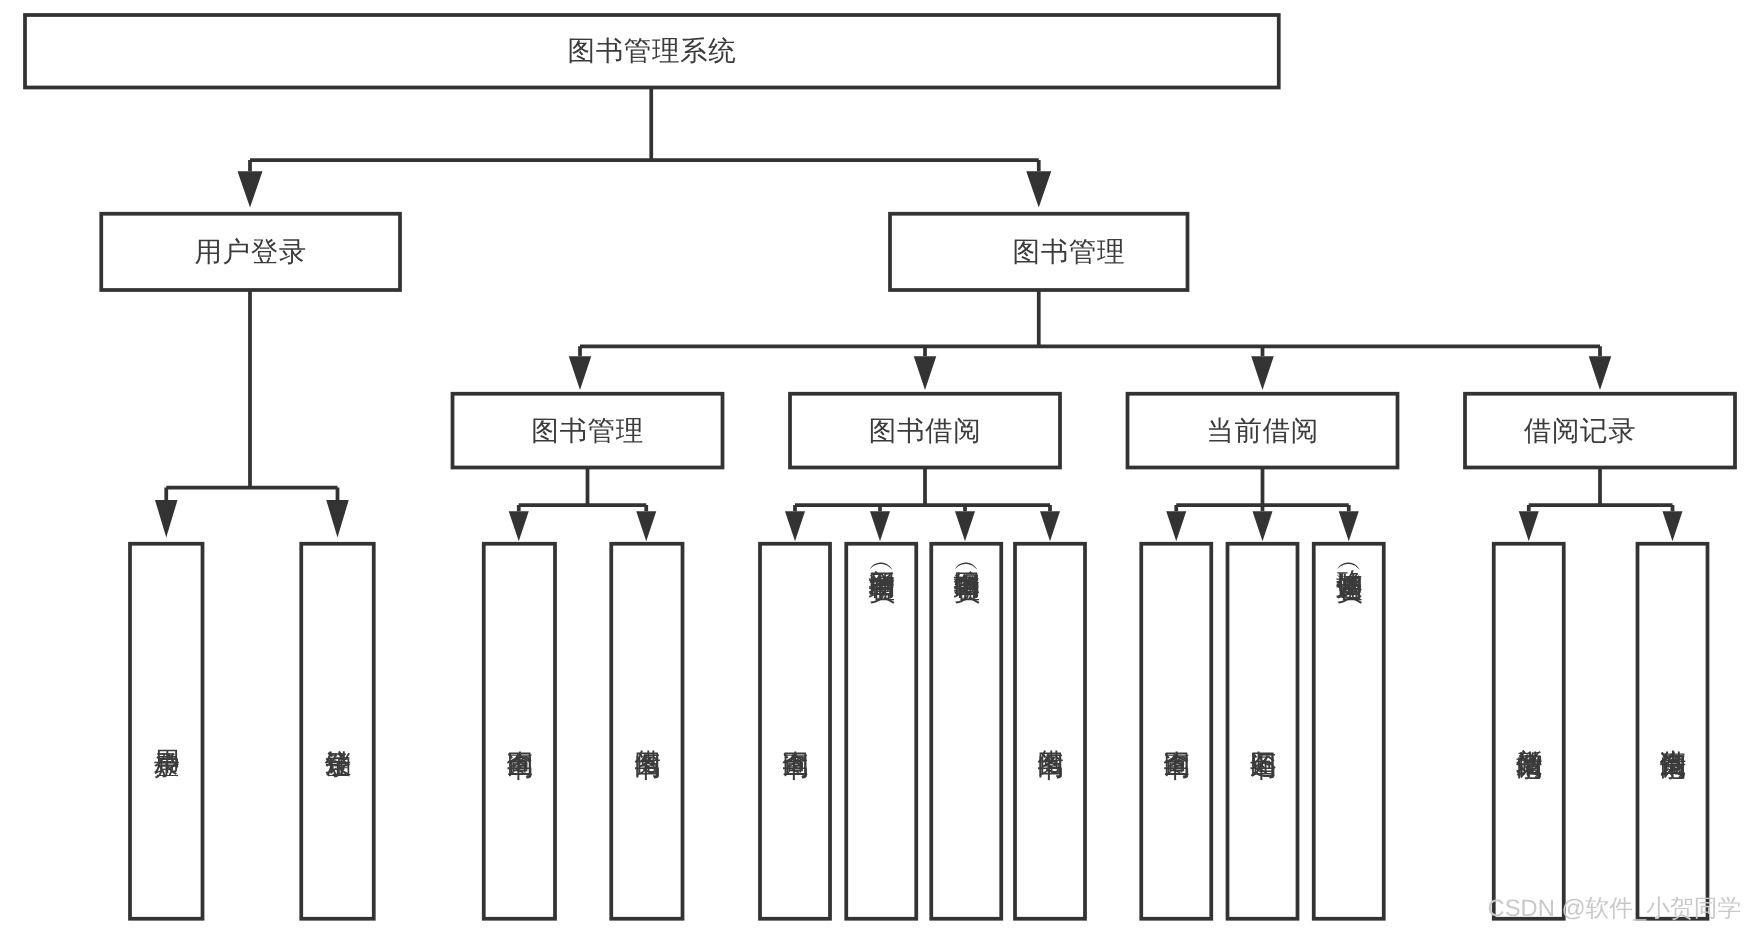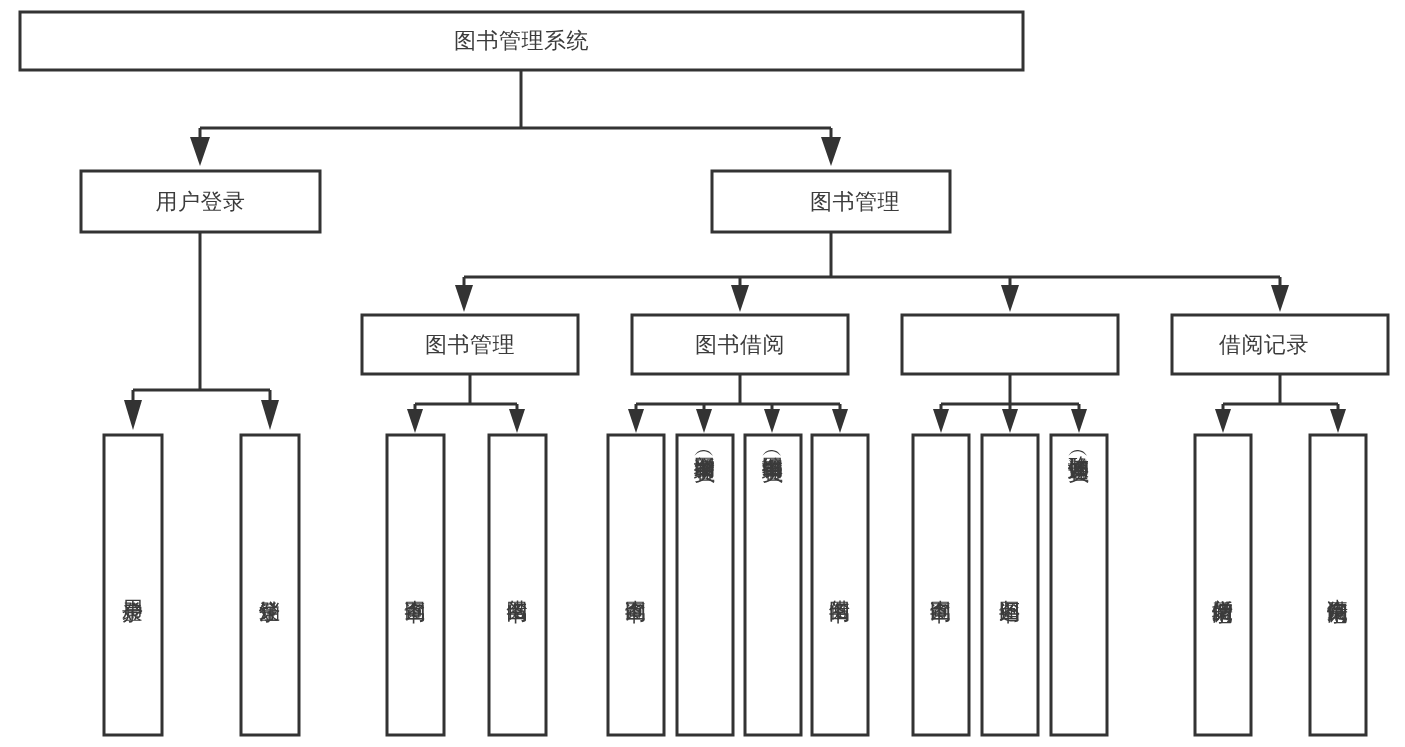--- a/index.html
+++ b/index.html
@@ -188,34 +188,36 @@
     <rect class="node-box" x="1310" y="435" width="56" height="300"></rect>
   </svg>
 
   <div class="node-label-h" style="left:20px; top:12px; width:1003px; height:58px;">图书管理系统</div>
 
   <div class="node-label-h" style="left:81px; top:171px; width:239px; height:61px;">用户登录</div>
   <div class="node-label-h" style="left:712px; top:171px; width:238px; height:61px;padding-left:24px;">图书管理</div>
 
   <div class="node-label-h" style="left:362px; top:315px; width:216px; height:59px;">图书管理</div>
   <div class="node-label-h" style="left:632px; top:315px; width:216px; height:59px;">图书借阅</div>
+  <div class="node-label-h" style="left:902px; top:315px; width:216px; height:59px;">当前借阅</div>
   <div class="node-label-h" style="left:1172px; top:315px; width:184px; height:59px;">借阅记录</div>
 
   <div class="node-label-v" style="left:104px; top:435px; width:58px; height:300px;">用户登录</div>
   <div class="node-label-v" style="left:241px; top:435px; width:58px; height:300px;">注销登录</div>
 
   <div class="node-label-v" style="left:387px; top:435px; width:57px; height:300px;">查询图书</div>
   <div class="node-label-v" style="left:489px; top:435px; width:57px; height:300px;">借阅图书</div>
 
   <div class="node-label-v" style="left:608px; top:435px; width:56px; height:300px;">查询图书</div>
   <div class="node-label-v anchor-top" style="left:677px; top:435px; width:56px; height:300px;">新增图书（管理员）</div>
   <div class="node-label-v anchor-top" style="left:745px; top:435px; width:56px; height:300px;">编辑图书（管理员）</div>
   <div class="node-label-v" style="left:812px; top:435px; width:56px; height:300px;">借阅图书</div>
 
   <div class="node-label-v" style="left:913px; top:435px; width:56px; height:300px;">查询图书</div>
   <div class="node-label-v" style="left:982px; top:435px; width:56px; height:300px;">归还图书</div>
   <div class="node-label-v anchor-top" style="left:1051px; top:435px; width:56px; height:300px;">确认归还（管理员）</div>
 
   <div class="node-label-v" style="left:1195px; top:435px; width:56px; height:300px;">新增借阅记录</div>
   <div class="node-label-v" style="left:1310px; top:435px; width:56px; height:300px;">查询借阅记录</div>
 
+  <div class="watermark" style="left:1190px; top:714px;">CSDN @软件_小贺同学</div>
 
 </div>
 
 </body></html>

